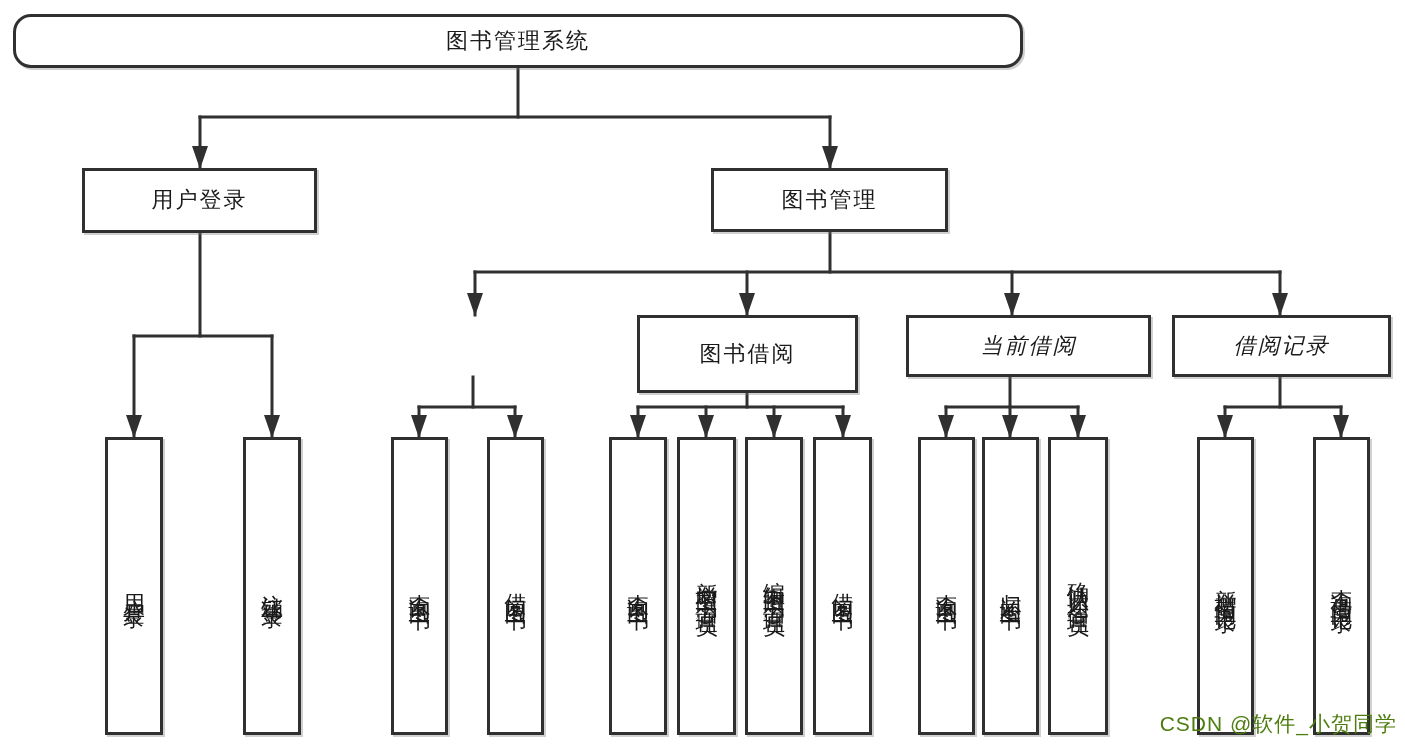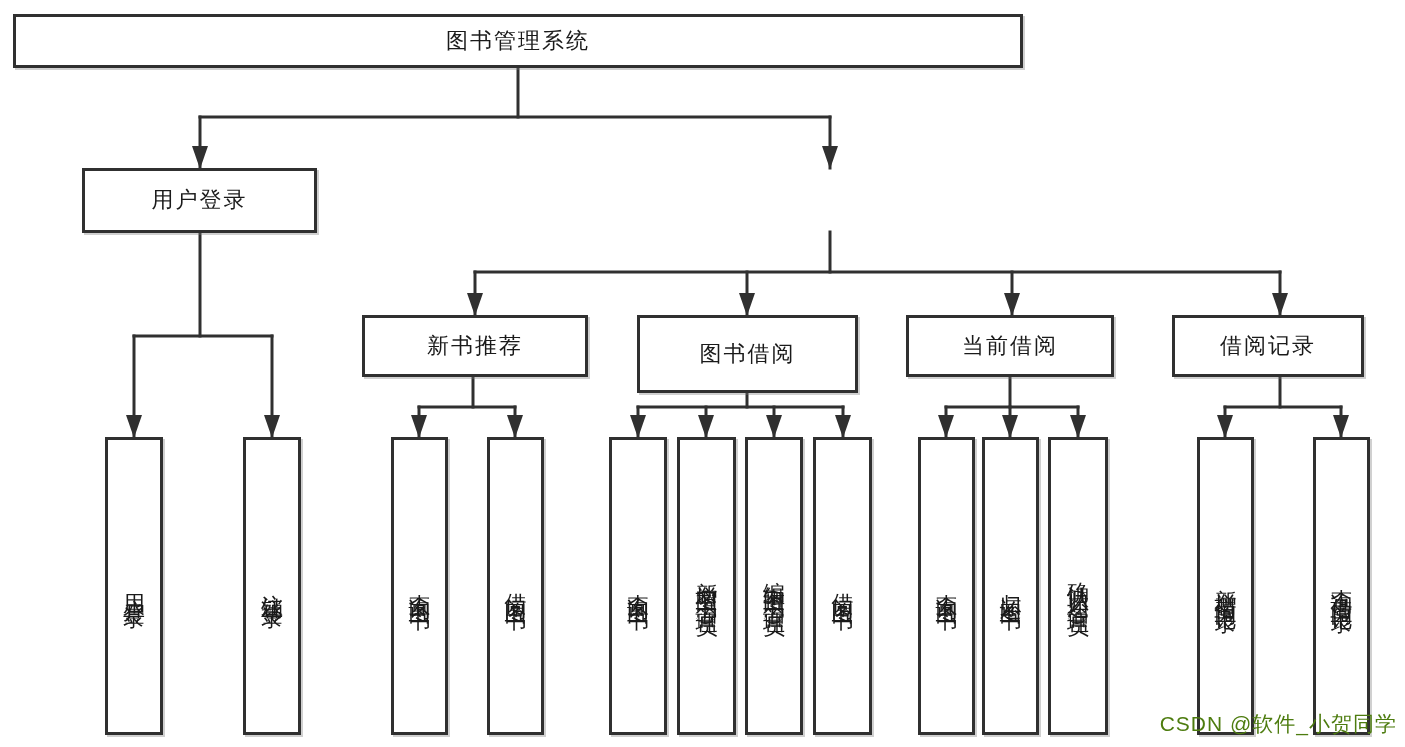--- a/index.html
+++ b/index.html
@@ -90,28 +90,28 @@
     <path d="M946,407 V437" marker-end="url(#ah)"></path>
     <path d="M1010,407 V437" marker-end="url(#ah)"></path>
     <path d="M1078,407 V437" marker-end="url(#ah)"></path>
 
     <path d="M1280,377 V407"></path>
     <path d="M1225,407 H1341"></path>
     <path d="M1225,407 V437" marker-end="url(#ah)"></path>
     <path d="M1341,407 V437" marker-end="url(#ah)"></path>
   </svg>
 
-  <div class="node" style="left:13px; top:14px; width:1010px; height:54px;">图书管理系统</div>
+  <div class="node" style="left:13px; top:14px; width:1010px; height:54px;border-radius:18px;">图书管理系统</div>
 
   <div class="node" style="left:82px; top:168px; width:235px; height:65px;">用户登录</div>
+  <div class="node" style="left:711px; top:168px; width:237px; height:64px;">图书管理</div>
 
-  <div class="node" style="left:362px; top:315px; width:226px; height:62px;">新书推荐</div>
   <div class="node" style="left:637px; top:315px; width:221px; height:78px;">图书借阅</div>
-  <div class="node" style="left:906px; top:315px; width:208px; height:62px;">当前借阅</div>
-  <div class="node" style="left:1172px; top:315px; width:192px; height:62px;">借阅记录</div>
+  <div class="node" style="left:906px; top:315px; width:245px; height:62px;font-style:italic;">当前借阅</div>
+  <div class="node" style="left:1172px; top:315px; width:219px; height:62px;font-style:italic;">借阅记录</div>
 
   <div class="node vnode" style="left:105px; top:437px; width:58px; height:298px;">用户登录</div>
   <div class="node vnode" style="left:243px; top:437px; width:58px; height:298px;">注销登录</div>
 
   <div class="node vnode" style="left:391px; top:437px; width:57px; height:298px;">查询图书</div>
   <div class="node vnode" style="left:487px; top:437px; width:57px; height:298px;">借阅图书</div>
 
   <div class="node vnode" style="left:609px; top:437px; width:58px; height:298px;">查询图书</div>
   <div class="node vnode" style="left:677px; top:437px; width:59px; height:298px;">新增图书（管理员）</div>
   <div class="node vnode" style="left:745px; top:437px; width:58px; height:298px;">编辑图书（管理员）</div>

